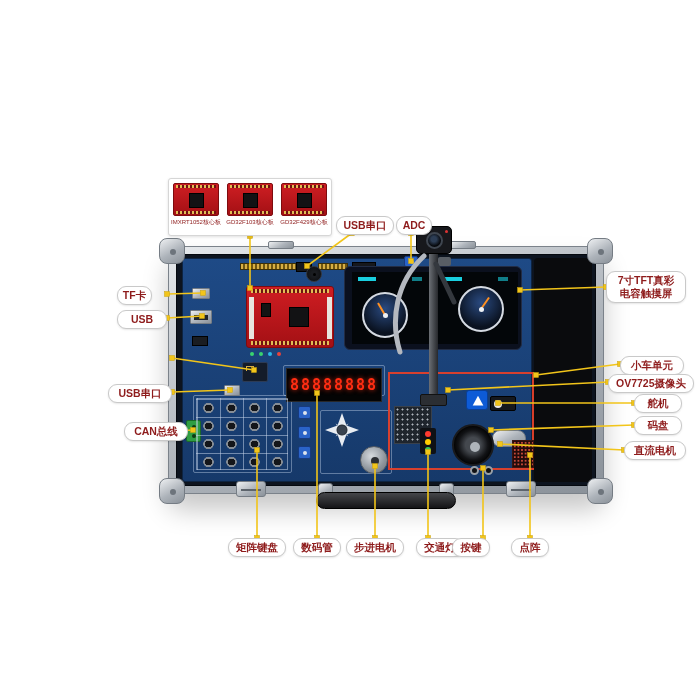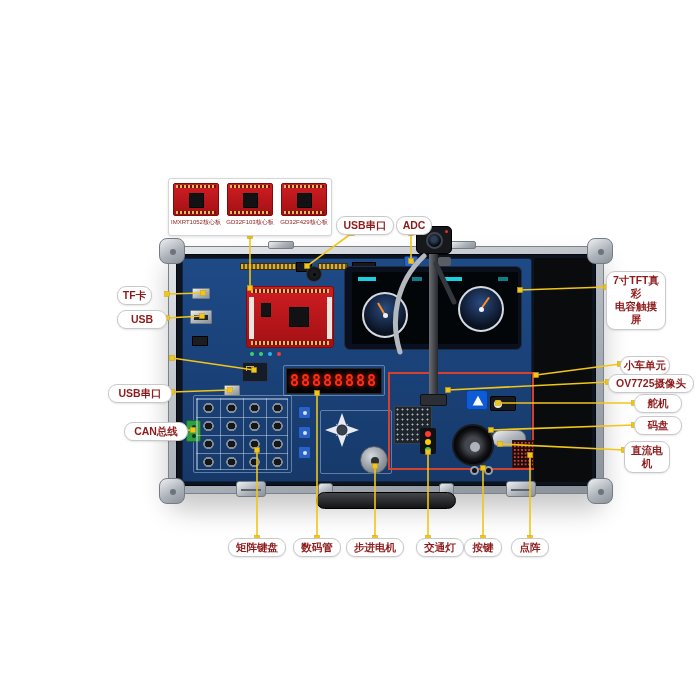--- a/index.html
+++ b/index.html
@@ -84,21 +84,21 @@
       <span class="hub"></span>
     </div>
   <div class="a" style="left:438px;top:272px;width:80px;height:72px;background:#030609"></div>
   <span class="a" style="left:444px;top:277px;width:18px;height:4px;background:#19cfe0"></span>
   <span class="a" style="left:498px;top:277px;width:10px;height:4px;background:rgba(25,207,224,.6)"></span>
   <div class="gauge" style="left:458px;top:286px;width:42px;height:42px">
       <span class="needle" style="transform:rotate(215deg)"></span>
       <span class="hub"></span>
     </div>
 
-  <div class="a sevenseg" style="left:286px;top:368px;width:96px;height:26px">88888888</div>
+  <div class="a sevenseg" style="left:286px;top:368px;width:96px;height:34px">88888888</div>
 
   <div class="a keypad" style="left:196px;top:398px;width:92px;height:72px"></div>
 
   <div class="a" style="left:298px;top:406px;width:13px;height:13px;background:#2a63c8;border:1px solid #173a7e;border-radius:2px">
       <span class="dot" style="left:4px;top:4px;width:4px;height:4px;background:#dde4ee"></span>
     </div>
   <div class="a" style="left:298px;top:426px;width:13px;height:13px;background:#2a63c8;border:1px solid #173a7e;border-radius:2px">
       <span class="dot" style="left:4px;top:4px;width:4px;height:4px;background:#dde4ee"></span>
     </div>
   <div class="a" style="left:298px;top:446px;width:13px;height:13px;background:#2a63c8;border:1px solid #173a7e;border-radius:2px">
@@ -224,31 +224,31 @@
       <line x1="483" y1="538" x2="483" y2="468" marker-start="url(#m)" marker-end="url(#m)"></line>
       <line x1="530" y1="538" x2="530" y2="455" marker-start="url(#m)" marker-end="url(#m)"></line>
     </g>
   </svg>
 
   <div class="callout" style="left:117px;top:286px;width:35px">TF卡</div>
   <div class="callout" style="left:117px;top:310px;width:50px">USB</div>
   <div class="callout" style="left:108px;top:384px;width:64px">USB串口</div>
   <div class="callout" style="left:124px;top:422px;width:64px">CAN总线</div>
 
-  <div class="callout" style="left:606px;top:271px;width:60px">7寸TFT真彩
+  <div class="callout" style="left:606px;top:271px;width:80px">7寸TFT真彩
 电容触摸屏</div>
-  <div class="callout" style="left:620px;top:356px;width:50px">小车单元</div>
+  <div class="callout" style="left:620px;top:356px;width:64px">小车单元</div>
   <div class="callout" style="left:608px;top:374px;width:86px">OV7725摄像头</div>
   <div class="callout" style="left:634px;top:394px;width:48px">舵机</div>
   <div class="callout" style="left:634px;top:416px;width:48px">码盘</div>
-  <div class="callout" style="left:624px;top:441px;width:46px">直流电机</div>
+  <div class="callout" style="left:624px;top:441px;width:62px">直流电机</div>
 
   <div class="callout" style="left:336px;top:216px;width:58px">USB串口</div>
   <div class="callout" style="left:396px;top:216px;width:36px">ADC</div>
 
   <div class="callout" style="left:228px;top:538px;width:58px">矩阵键盘</div>
   <div class="callout" style="left:293px;top:538px;width:48px">数码管</div>
   <div class="callout" style="left:346px;top:538px;width:58px">步进电机</div>
   <div class="callout" style="left:416px;top:538px;width:48px">交通灯</div>
-  <div class="callout" style="left:464px;top:538px;width:38px">按键</div>
+  <div class="callout" style="left:452px;top:538px;width:38px">按键</div>
   <div class="callout" style="left:511px;top:538px;width:38px">点阵</div>
 
 </div>
 
 </body></html>

